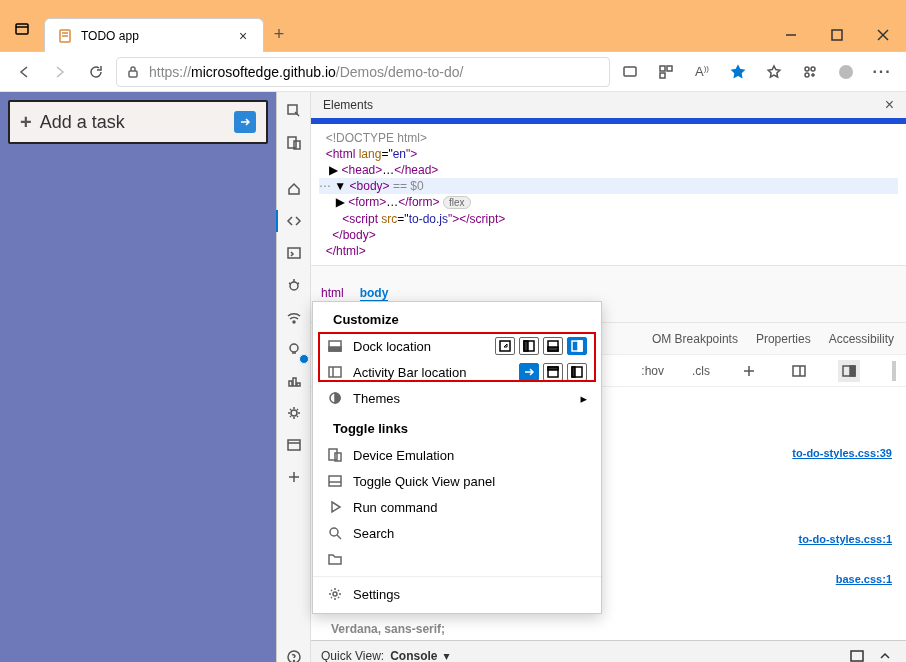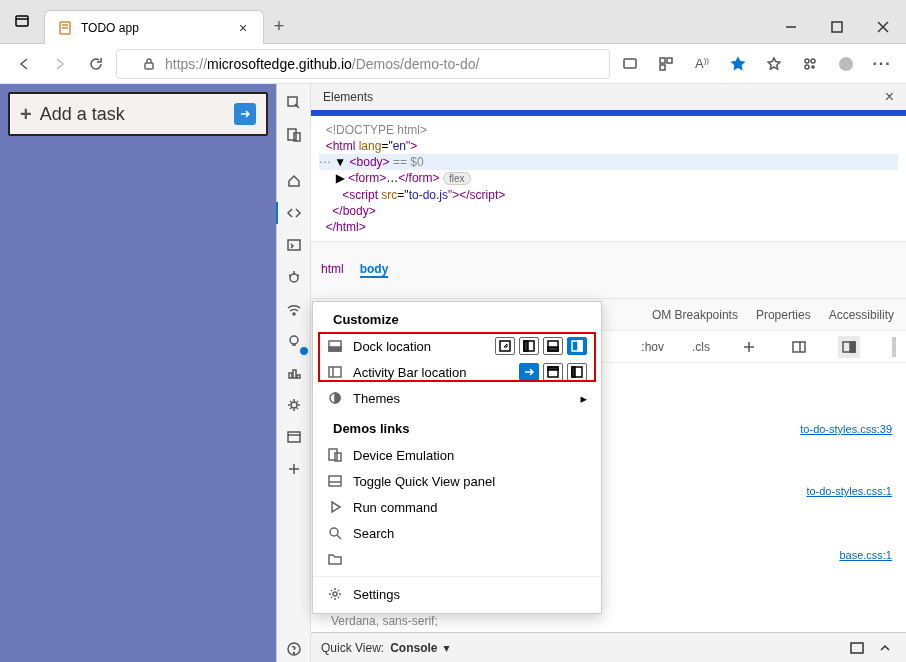--- a/index.html
+++ b/index.html
@@ -1,34 +1,34 @@
 <!DOCTYPE html>
 <html><head>
 <meta charset="utf-8">
 <style>
 * { box-sizing: border-box; margin: 0; padding: 0; font-family: "Segoe UI", Arial, sans-serif; }
 body { width: 906px; height: 662px; background: #fff; overflow: hidden; position: relative; }
 
 
-.titlebar { height: 44px; background: #e5e5e5; display: flex; align-items: flex-end; border-bottom: 1px solid #ccc; }
+.titlebar { height: 52px; background: #fdba74; display: flex; align-items: flex-end; border-bottom: 1px solid #ccc; }
 .tabspace { width: 44px; height: 44px; display: flex; align-items: center; justify-content: center; }
 .tab { background: #fff; height: 34px; padding: 0 12px; display: flex; align-items: center; gap: 8px; border-radius: 6px 6px 0 0; min-width: 220px; border: 1px solid #ccc; border-bottom: none; margin-bottom: -1px; }
 .tab-icon { width: 16px; height: 16px; color: #d98a3d; }
 .tab-title { font-size: 12px; flex: 1; }
 .tab-close { width: 16px; height: 16px; display: flex; align-items: center; justify-content: center; font-size: 14px; color: #333; }
 .newtab { width: 30px; display: flex; align-items: center; justify-content: center; font-size: 18px; color: #555; height: 34px; }
 .titlespace { flex: 1; }
 .winbtns { display: flex; }
 .winbtn { width: 46px; height: 32px; display: flex; align-items: center; justify-content: center; color: #333; }
 
 
 .addressbar { height: 40px; display: flex; align-items: center; padding: 0 8px; gap: 4px; border-bottom: 1px solid #e5e5e5; }
 .navbtn { width: 32px; height: 32px; display: flex; align-items: center; justify-content: center; color: #555; border-radius: 4px; }
 .navbtn.disabled { opacity: 0.4; }
-.urlbox { flex: 1; height: 30px; border: 1px solid #ddd; border-radius: 4px; display: flex; align-items: center; padding: 0 24px; gap: 8px; font-size: 14px; color: #333; }
+.urlbox { flex: 1; height: 30px; border: 1px solid #ddd; border-radius: 4px; display: flex; align-items: center; padding: 0 8px; gap: 8px; font-size: 14px; color: #333; }
 .url-proto { color: #888; }
 .url-domain { color: #000; }
 .url-path { color: #888; }
 .addrbtn { width: 32px; height: 32px; display: flex; align-items: center; justify-content: center; }
 
 
 .content { display: flex; height: calc(662px - 84px); }
 .page { width: 276px; background: #6e79b9; position: relative; }
 .addtask { position: absolute; top: 8px; left: 8px; right: 8px; height: 44px; background: #f4f1ef; border: 2px solid #222; border-radius: 2px; display: flex; align-items: center; padding: 0 10px; gap: 8px; font-size: 18px; color: #333; }
 .addtask .plus { font-size: 20px; font-weight: bold; color: #555; }
@@ -57,24 +57,24 @@
 .crumbs .sel { color: #0078d4; font-weight: bold; border-bottom: 2px solid #0078d4;}
 
 .styleheader { display: flex; align-items: center; padding: 6px 12px; font-size: 12px; color: #555; gap: 18px; background:#f9f9f9; border-bottom:1px solid #eee; height:32px;}
 .styleheader .sp { flex: 1; }
 
 .filterrow { display: flex; align-items: center; padding: 4px 10px; background:#fff; border-bottom:1px solid #eee; font-size:12px; color:#555; gap:28px; height:32px;}
 .filterrow .filterin { flex:1; height:22px; }
 .mini { width:22px; height:22px; display:flex;align-items:center;justify-content:center; border:1px solid transparent;}
 .mini.on { background:#eaeaea;}
 
-.rules { flex:1; overflow:hidden; padding: 0 10px; font-family: Consolas, monospace; font-size:12px; position:relative;}
+.rules { flex:1; overflow:hidden; padding: 0 10px; font-family: Consolas, monospace; font-size:12px; position:relative;font-weight:bold;}
 .srclink { color:#0066cc; text-decoration:underline; font-size:11px; position:absolute; right:14px;}
 .rules .r1 { top: 60px;}
-.rules .r2 { top: 122px;}
+.rules .r2 { top: 146px;}
 .rules .r3 { top: 186px;}
 .rules .rl { position:absolute; left:20px; bottom:4px; color:#888;}
 
 .quickview { height: 30px; border-top:1px solid #ccc; display:flex; align-items:center; padding:0 10px; font-size:12px; color:#333; gap:6px; background:#f3f3f3;}
 .quickview .qsp { flex:1;}
 
 
 .popup { position:absolute; left:312px; top:301px; width:290px; background:#fff; border:1px solid #ccc; box-shadow:0 4px 14px rgba(0,0,0,0.2); font-size:13px; padding-bottom:6px;}
 .popup h4 { font-size:13px; font-weight:bold; padding:10px 20px 6px;}
 .popup .row { display:flex; align-items:center; padding:4px 14px; gap:10px; height:26px;}
@@ -298,20 +298,21 @@
 
     <div class="devmain">
       <div class="panelheader">
         <span class="ph-title">Elements</span>
         <span style="font-size:16px;color:#555">×</span>
       </div>
 
       <div class="domtree">
         <div class="line">  <span class="dim">&lt;!DOCTYPE html&gt;</span></div>
         <div class="line">  <span class="tag">&lt;html </span><span class="attr">lang</span><span>="</span><span class="str">en</span><span class="tag">"&gt;</span></div>
+        <div class="line">   ▶ <span class="tag">&lt;head&gt;</span><span>…</span><span class="tag">&lt;/head&gt;</span></div>
         <div class="line selline"><span class="dim">⋯</span> ▼ <span class="tag">&lt;body&gt;</span><span class="dim"> == $0</span></div>
         <div class="line">     ▶ <span class="tag">&lt;form&gt;</span><span>…</span><span class="tag">&lt;/form&gt;</span> <span class="pill">flex</span></div>
         <div class="line">       <span class="tag">&lt;script </span><span class="attr">src</span><span>="</span><span class="str">to-do.js</span><span class="tag">"&gt;</span><span class="tag">&lt;/script&gt;</span></div>
         <div class="line">    <span class="tag">&lt;/body&gt;</span></div>
         <div class="line">  <span class="tag">&lt;/html&gt;</span></div>
       </div>
 
       <div class="crumbs">
         <span>html</span>
         <span class="sel">body</span>
@@ -444,21 +445,21 @@
   <div class="row">
     <span class="ricon">
         <svg>
           <circle cx="8" cy="8" r="5"></circle>
           <path d="M8 3a5 5 0 0 1 0 10z" fill="currentColor"></path>
         </svg>
       </span>
     <span class="rtext">Themes</span>
     <span>▸</span>
   </div>
-  <h4>Demos links</h4>
+  <h4>Toggle links</h4>
   <div class="row">
     <span class="ricon">
         <svg>
           <rect x="2" y="2" width="8" height="11"></rect>
           <rect x="8" y="6" width="6" height="8"></rect>
         </svg>
       </span>
     <span class="rtext">Device Emulation</span>
   </div>
   <div class="row">

